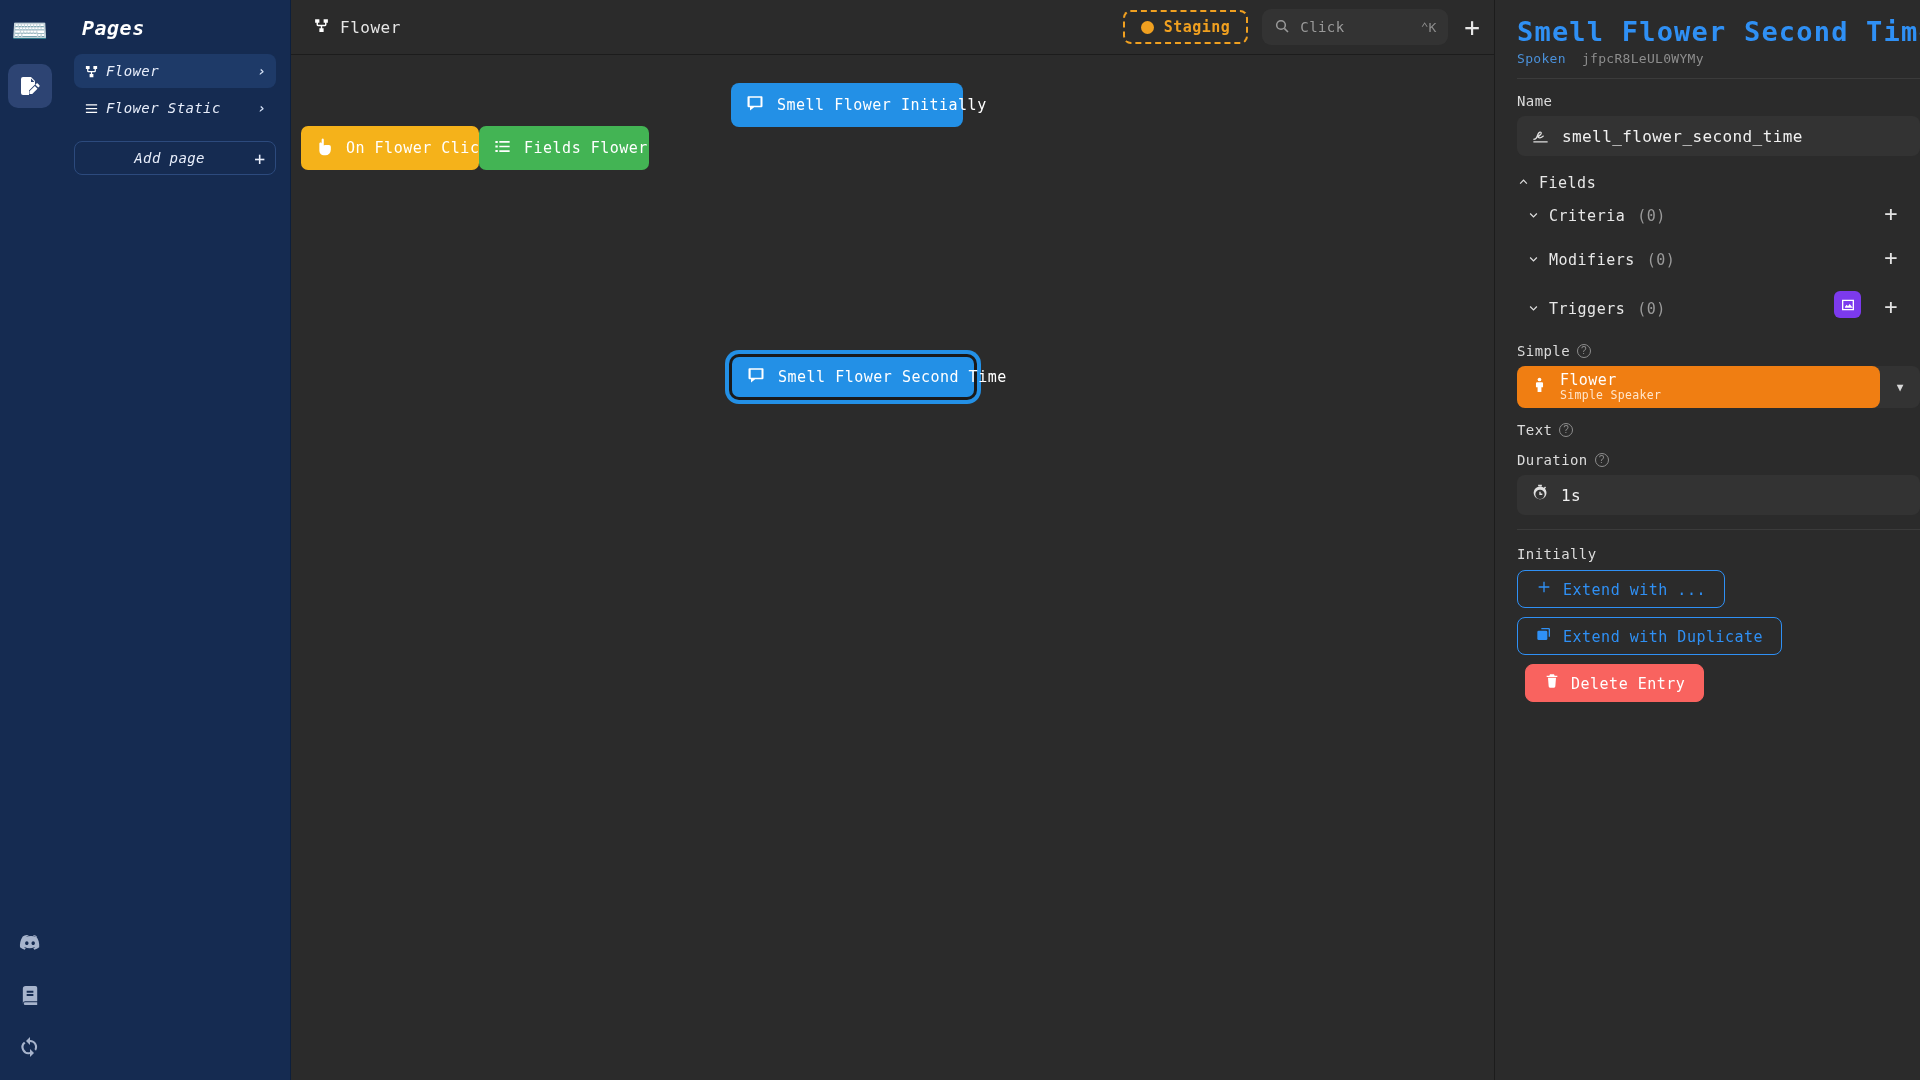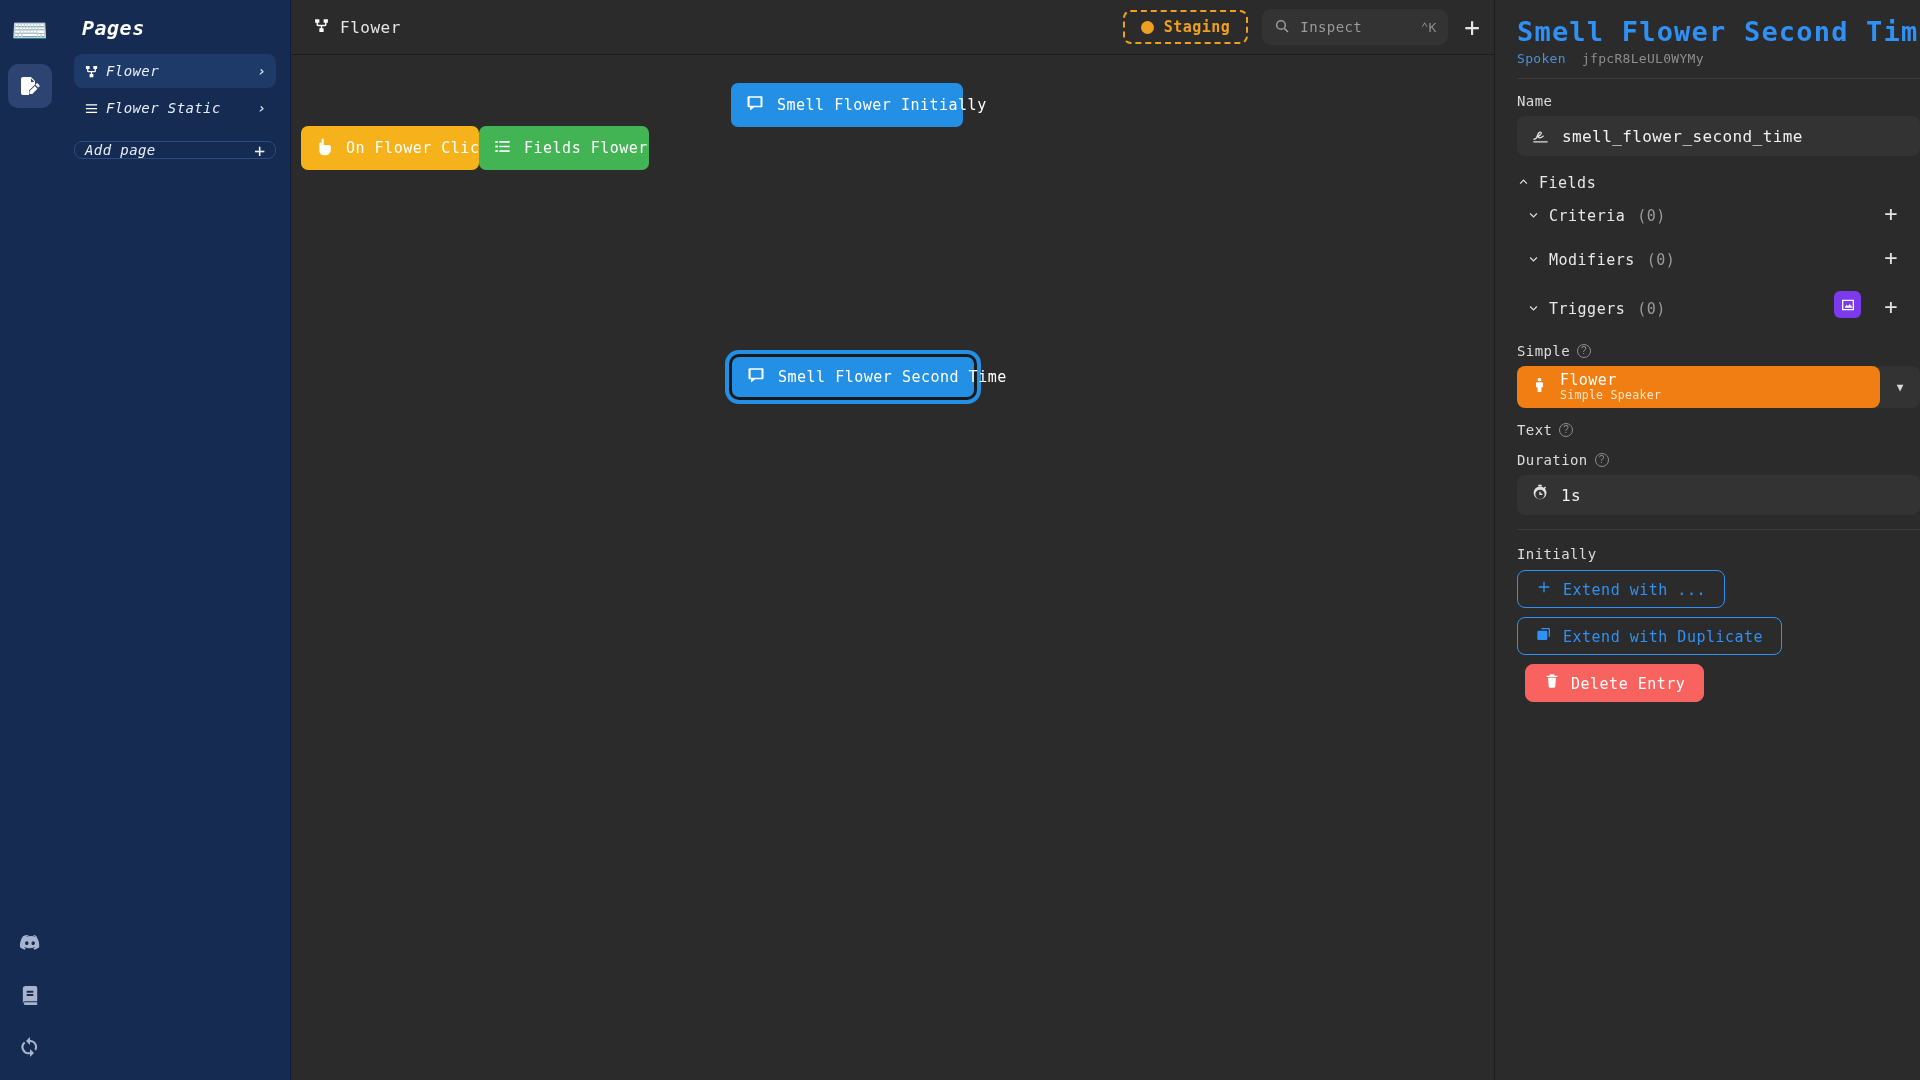--- a/index.html
+++ b/index.html
@@ -54,24 +54,24 @@
     padding: 0 10px; margin-bottom: 3px;
     color: #e8eefb; font-size: 14px;
   }
   .page-item.selected { background: #1e3a68; }
   .page-item .pi-icon { width: 22px; display:flex; align-items:center; }
   .page-item .pi-icon svg { fill: #ffffff; }
   .page-item .pi-label { flex: 1; letter-spacing: 0.4px; }
   .page-item .pi-chev { color: #cfdcf2; font-size: 14px; font-weight: bold; }
   .add-page {
     margin: 16px 14px 0 14px;
-    height: 18px; border-radius: 8px;
+    height: 34px; border-radius: 8px;
     border: 1px solid #2c4a7d;
     display: flex; align-items: center; padding: 0 10px;
-    color: #e8eefb; font-size: 14px;
+    color: #e8eefb; font-size: 14px; text-align: center;
   }
   .add-page .ap-label { flex: 1; letter-spacing: 0.4px; }
   .add-page .ap-plus { font-size: 18px; color: #e8eefb; }
 
   
   .center { flex: 1; display: flex; flex-direction: column; min-width: 0; }
 
   .topbar {
     height: 55px; flex: 0 0 55px;
     background: #2b2b2b;
@@ -280,21 +280,21 @@
         <span>Staging</span>
       </div>
 
       <div class="search">
         <span>
           <svg width="16" height="16" viewBox="0 0 24 24" stroke-width="2.3">
               <circle cx="10.5" cy="10.5" r="6.5"></circle>
               <line x1="15.5" y1="15.5" x2="21" y2="21"></line>
             </svg>
         </span>
-        <span class="sp">Inspect</span>
+        <span class="sp">Click</span>
         <span class="kbd">⌃K</span>
       </div>
 
       <div class="tb-plus">+</div>
     </div>
 
     <div class="canvas">
       <svg class="edges">
         <defs>
           <marker id="ah-orange" markerWidth="7" markerHeight="7" refX="6" refY="3.5" orient="auto">
@@ -320,21 +320,21 @@
 
       <div class="node action" style="left:188px; top:71px; width:170px; height:44px;">
         <span>
           <svg width="19" height="19" viewBox="0 0 24 24">
               <path d="M3 5h3v2.5H3V5zm5 .2h13v2.1H8V5.2zM3 10.7h3v2.5H3v-2.5zm5 .2h13V13H8v-2.1zM3 16.5h3V19H3v-2.5zm5 .2h13v2.1H8v-2.1z"></path>
             </svg>
         </span>
         <span>Fields Flower</span>
       </div>
 
-      <div class="node speech" style="left:440px; top:28px; width:232px; height:44px;">
+      <div class="node speech" style="left:440px; top:28px; width:232px; height:44px;border-radius:8px;">
         <span>
           <svg width="20" height="20" viewBox="0 0 24 24">
               <path d="M4 4h16a1 1 0 0 1 1 1v11a1 1 0 0 1-1 1h-9l-5 4v-4H4a1 1 0 0 1-1-1V5a1 1 0 0 1 1-1zm1.6 1.7v9.6h13V5.7h-13z"></path>
             </svg>
         </span>
         <span>Smell Flower Initially</span>
       </div>
 
       <div class="node speech selected" style="left:441px; top:302px; width:242px; height:40px;">
         <span>

